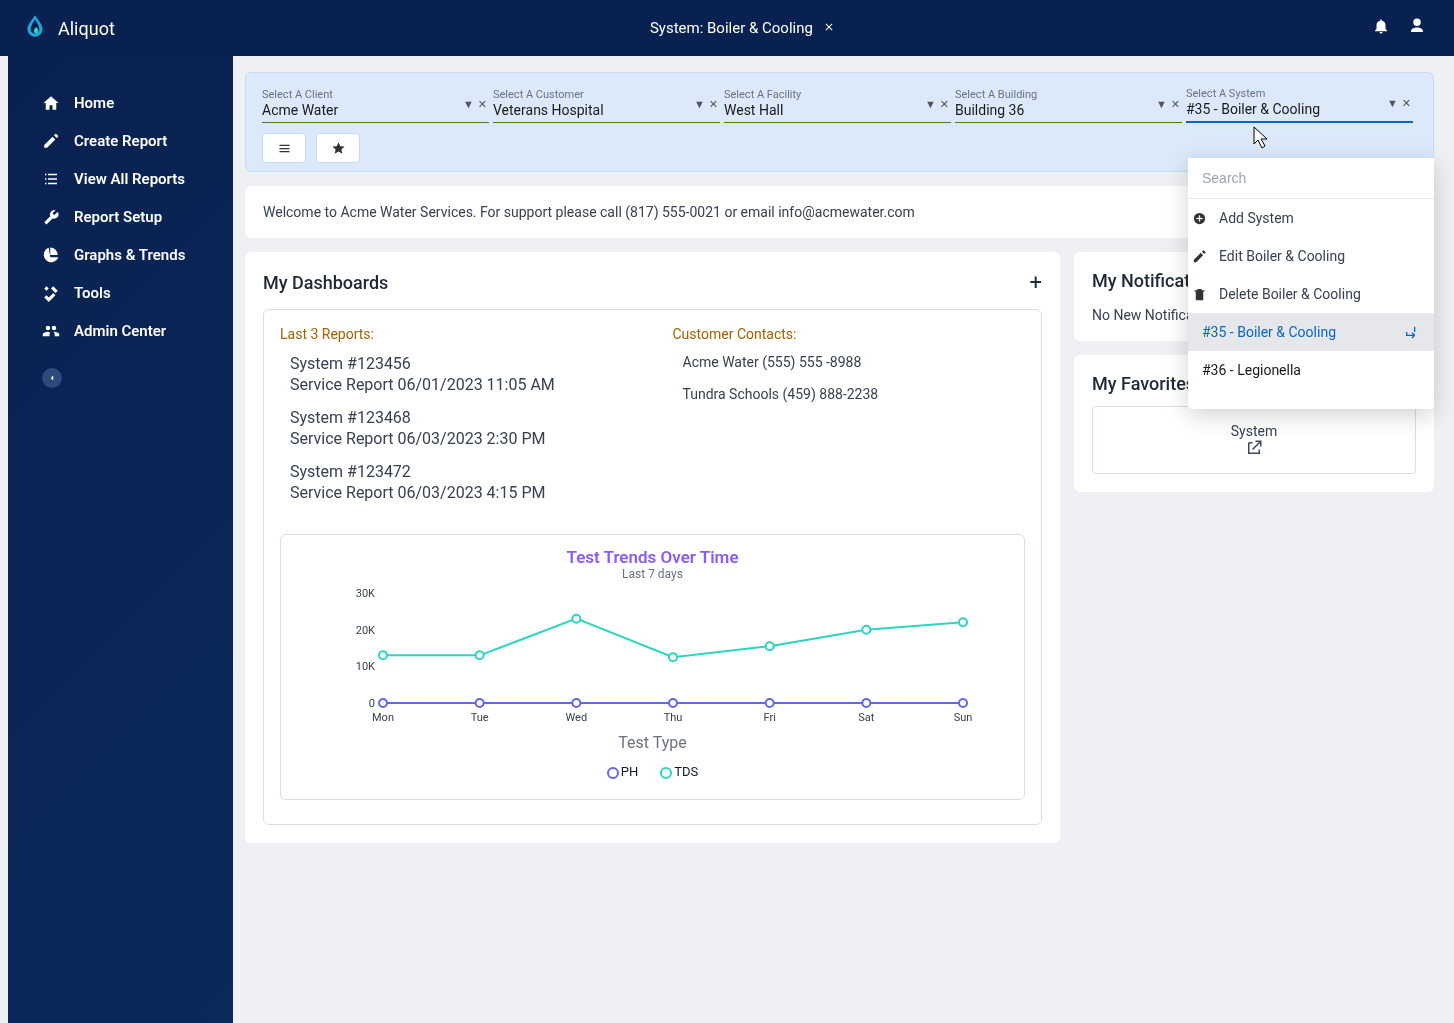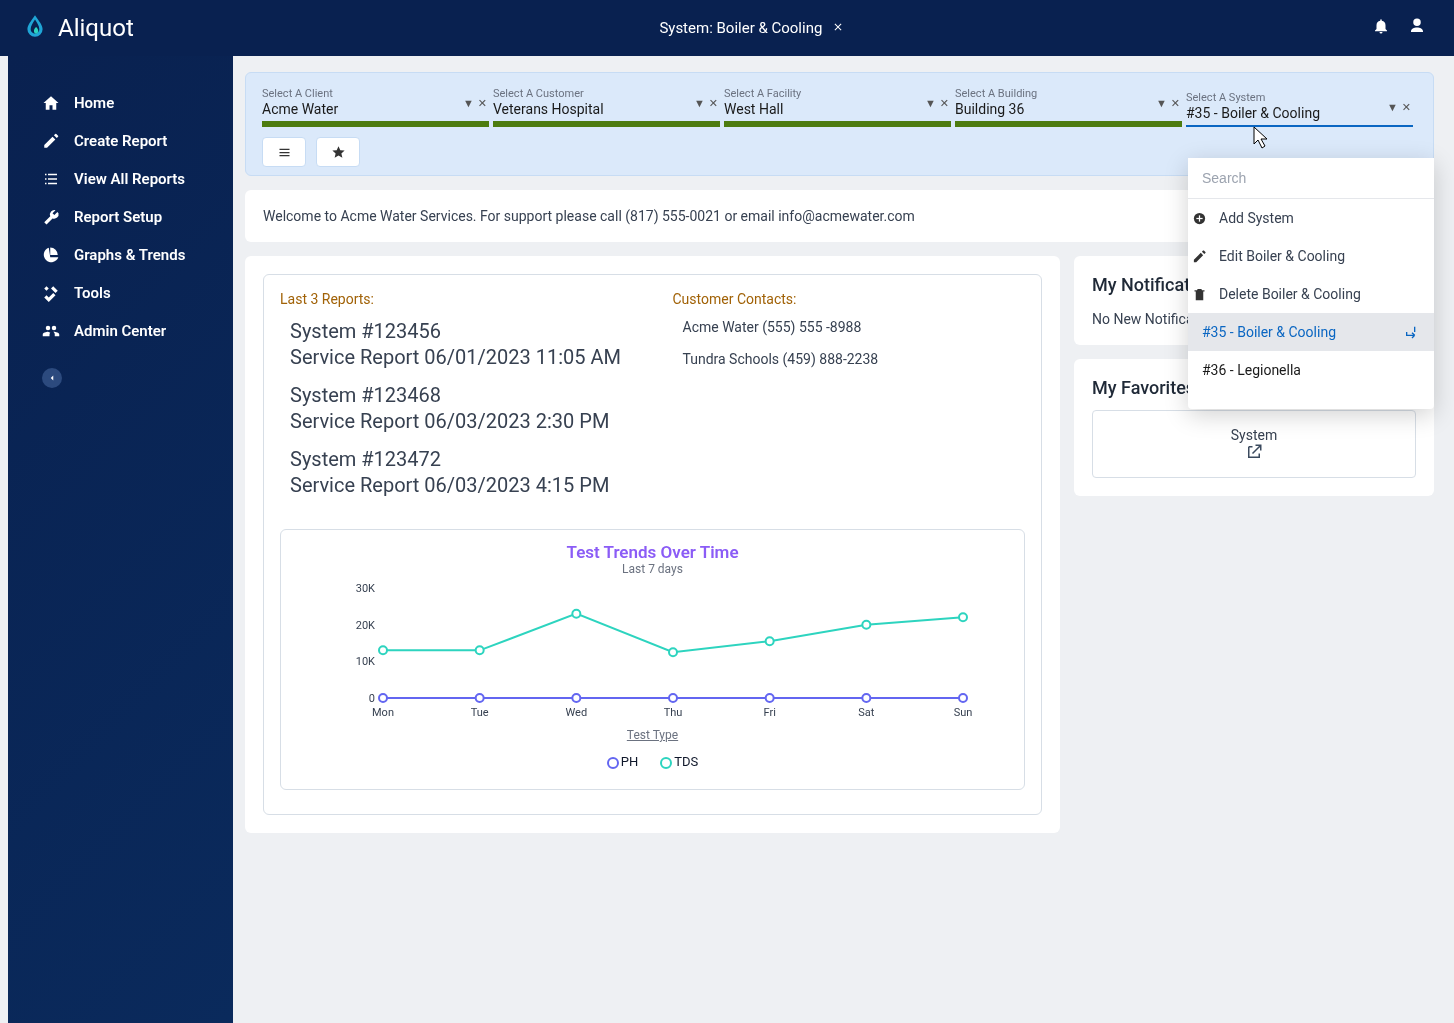--- a/index.html
+++ b/index.html
@@ -16,21 +16,21 @@
   position: absolute;
   top: 0; left: 0; right: 0;
   height: 56px;
   background: #092150;
   display: flex;
   align-items: center;
   color: #fff;
   z-index: 10;
 }
 .brand-group { display: flex; align-items: center; padding-left: 22px; gap: 10px; }
-.brand-name { font-size: 24px; font-weight: 400; color: #fff; }
+.brand-name { font-size: 18px; font-weight: 400; color: #fff; }
 .header-center { flex: 1; display: flex; justify-content: center; align-items: center; gap: 8px; }
 .header-center .sys-label { font-size: 15px; color: #fff; }
 .header-close { color: #fff; font-size: 15px; cursor: pointer; padding: 2px; }
 .header-icons { display: flex; gap: 18px; padding-right: 28px; }
 .header-icons svg { width: 18px; height: 18px; fill: #fff; }
 
 
 .sidebar {
   position: absolute;
   top: 56px; left: 8px; bottom: 0;
@@ -75,21 +75,21 @@
   border-radius: 6px;
   padding: 12px 16px 8px 16px;
 }
 .filter-row {
   display: flex;
   gap: 0;
   align-items: flex-end;
 }
 .filter-cell {
   flex: 1;
-  border-bottom: 6px solid #4d7c0f;
+  border-bottom: 1px solid #4d7c0f;
   padding: 2px 0 4px 0;
   margin-right: 4px;
   position: relative;
 }
 .filter-cell.active { border-bottom: 2px solid #0a66c2; }
 .filter-cell-label { font-size: 11px; color: #6b7280; display: block; }
 .filter-cell-value { font-size: 14px; color: #1a1a1a; display: block; margin-top: 1px; }
 .filter-ctrls {
   position: absolute;
   right: 2px;
@@ -136,35 +136,35 @@
 .plus-btn { font-size: 22px; cursor: pointer; color: #1f2937; }
 
 .dash-inner {
   border: 1px solid #d7dee6;
   border-radius: 6px;
   padding: 16px 16px 24px 16px;
 }
 .dash-cols { display: flex; gap: 40px; }
 .dash-col { flex: 1; }
 .dash-col-title { font-size: 14px; color: #a16207; margin-bottom: 12px; }
-.report-block { margin: 8px 0 14px 10px; font-size: 20px; color: #374151; }
+.report-block { margin: 8px 0 14px 10px; font-size: 16px; color: #374151; }
 .report-block .r-line1 { margin-bottom: 2px; }
 .contact-line { margin: 8px 0 16px 10px; font-size: 14px; color: #374151; }
 
 
 .chart-wrap {
   border: 1px solid #d7dee6;
   border-radius: 6px;
   margin-top: 18px;
   padding: 12px 16px 20px 16px;
 }
 .chart-title { text-align: center; font-size: 17px; font-weight: 600; color: #8b5cf6; }
 .chart-sub { text-align: center; font-size: 12px; color: #6b7280; margin-bottom: 6px; }
 .chart-svg { display: block; margin: 0 auto; }
-.chart-legend-title { text-align: center; font-size: 12px; color: #6b7280; margin-top: 6px; text-decoration: underline; }
+.chart-legend-title { text-align: center; font-size: 16px; color: #6b7280; margin-top: 6px; }
 .legend-row { display: flex; justify-content: center; gap: 22px; margin-top: 12px; align-items: center; }
 .legend-item { display: flex; align-items: flex-end; gap: 2px; font-size: 13px; color: #0f172a; }
 .marker { width: 12px; height: 12px; border-radius: 50%; border: 2px solid; background: #fff; }
 
 
 .notif-text { font-size: 14px; color: #374151; }
 .fav-inner { border: 1px solid #d7dee6; border-radius: 4px; padding: 16px; display: flex; justify-content: space-between; align-items: center; margin-top: 12px; flex-direction: column; }
 .fav-inner span { font-size: 14px; color: #374151; }
 .fav-inner svg { width: 18px; height: 18px; fill: none; stroke: #3b4a5e; stroke-width: 2; }
 
@@ -358,20 +358,24 @@
     </div>
   </div>
 
   <div class="welcome-card">
     <span>Welcome to Acme Water Services. For support please call (817) 555-0021 or email info@acmewater.com</span>
   </div>
 
   <div class="cols">
     <div class="left-col">
       <div class="card">
+        <div class="card-title-row">
+          <div class="card-title">My Dashboards</div>
+          <div class="plus-btn">+</div>
+        </div>
         <div class="dash-inner">
           <div class="dash-cols">
             <div class="dash-col">
               <div class="dash-col-title">Last 3 Reports:</div>
               <div id="reports-list">
                   <div class="report-block">
                     <div class="r-line1">System #123456</div>
                     <div>Service Report 06/01/2023 11:05 AM</div>
                   </div>
                   <div class="report-block">

